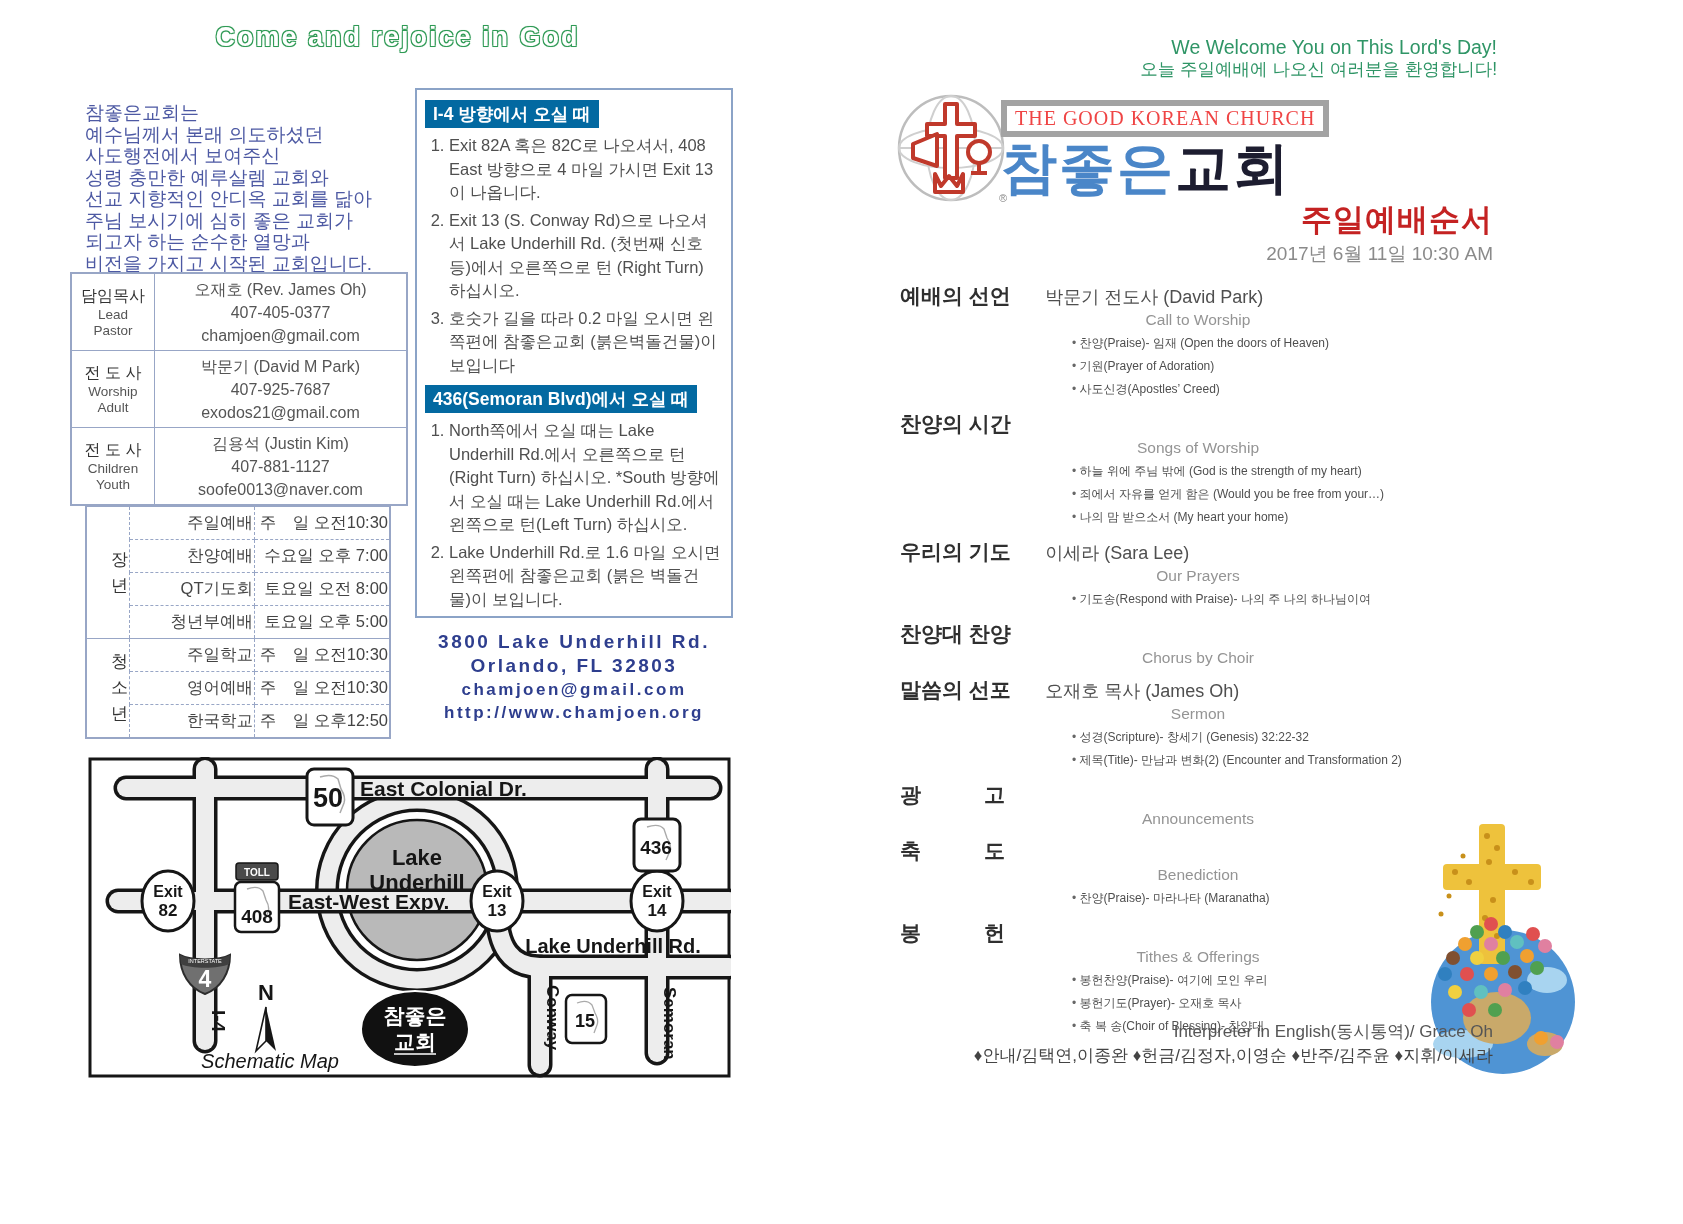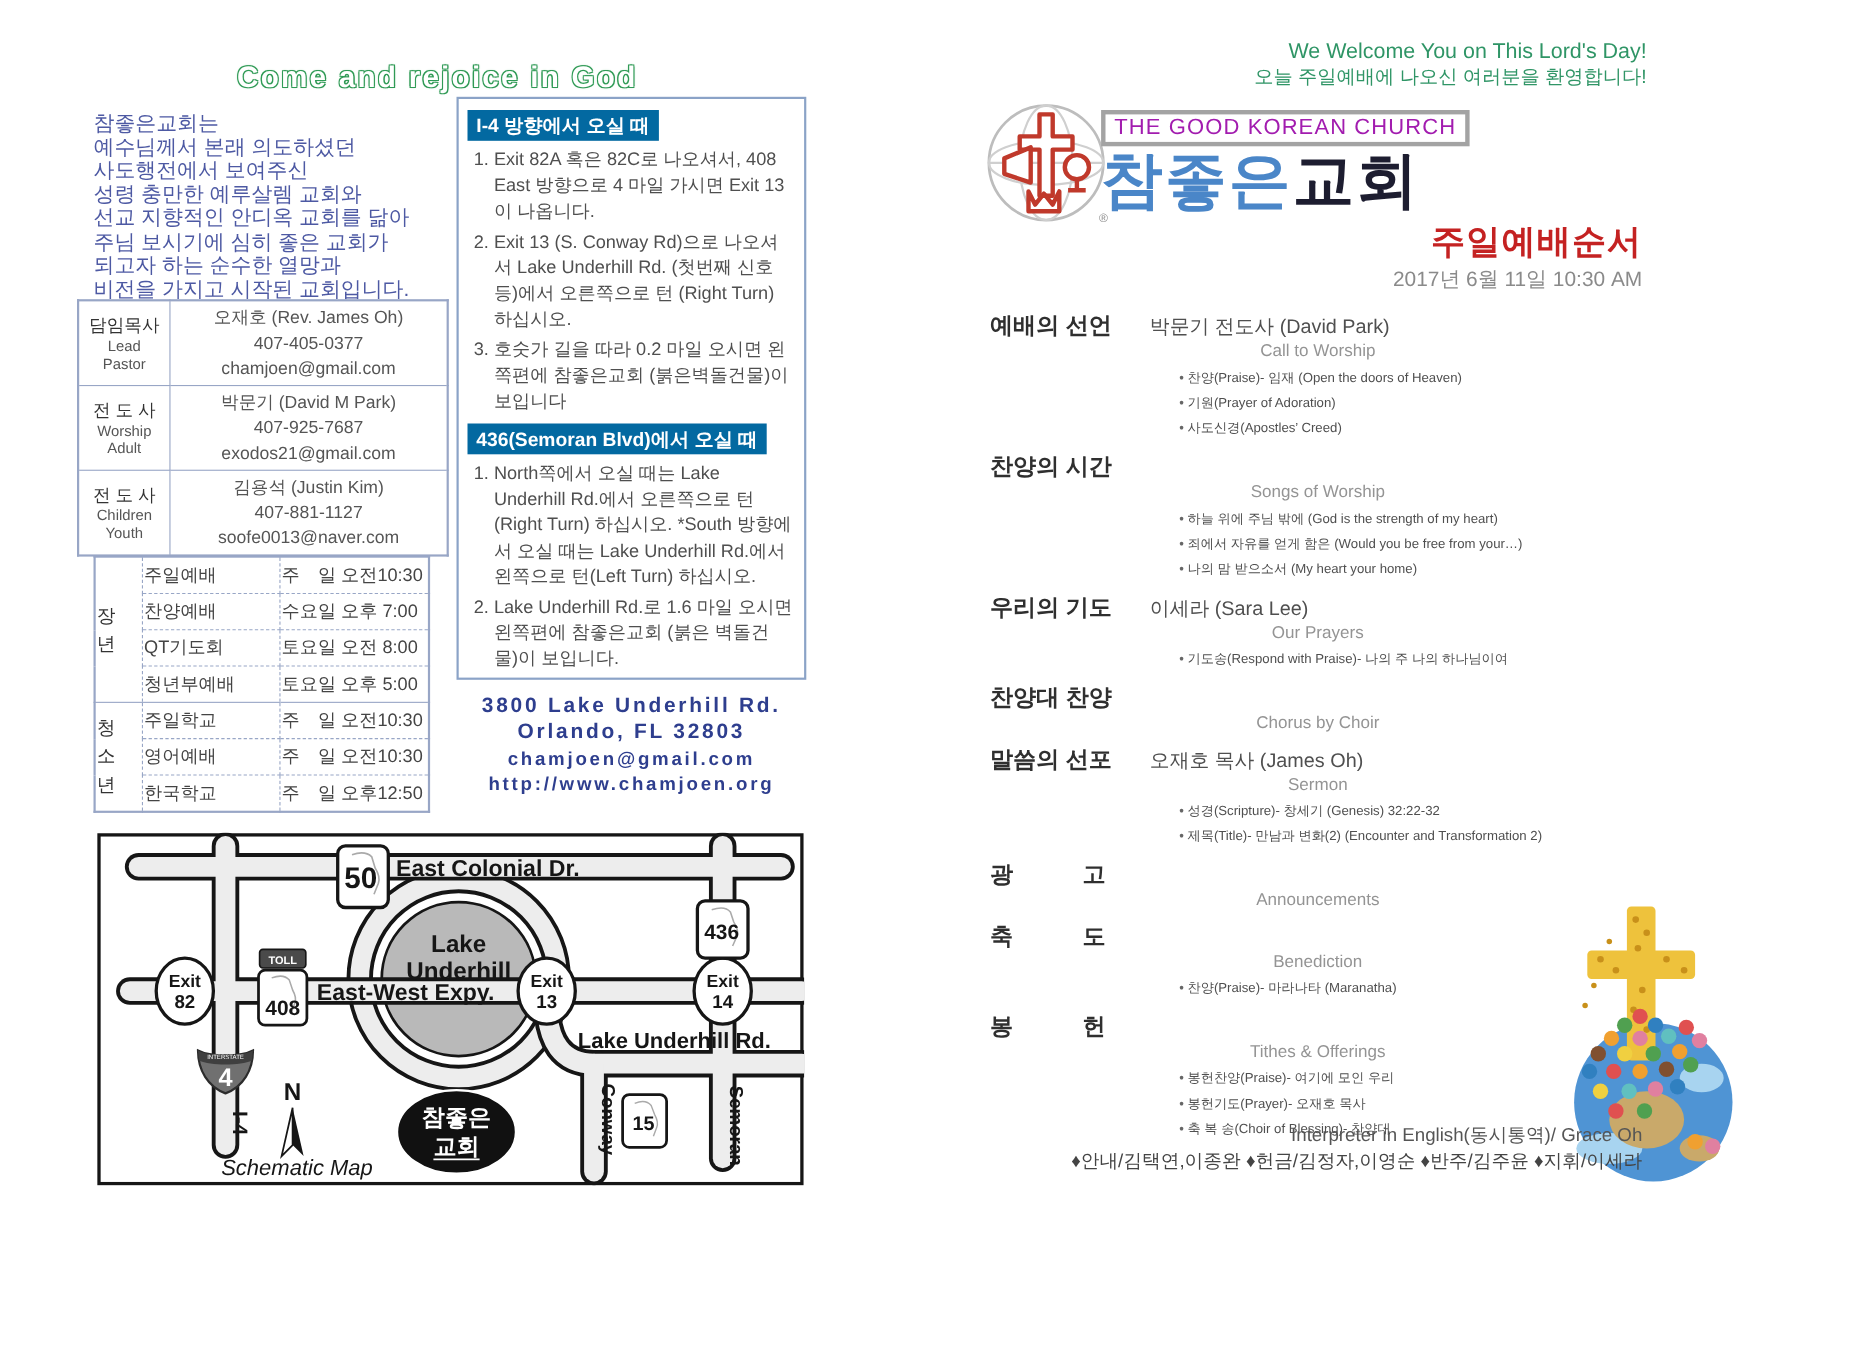--- a/index.html
+++ b/index.html
@@ -1,35 +1,35 @@
 <!DOCTYPE html>
 <html><head>
 <meta charset="utf-8">
 <style>
   html,body{margin:0;padding:0;background:#fff;}
   body{width:1683px;height:1224px;position:relative;overflow:hidden;
        font-family:"Liberation Sans","DejaVu Sans",sans-serif;color:#333;}
   .abs{position:absolute;}
 
   
-  .green-title{left:60px;top:55px;width:675px;text-align:center;
+  .green-title{left:60px;top:22px;width:675px;text-align:center;
     font-size:27px;font-weight:bold;letter-spacing:2px;color:#fff;
     text-shadow:-1px -1px 0 #2f9a55,1px -1px 0 #2f9a55,-1px 1px 0 #2f9a55,1px 1px 0 #2f9a55,0 0 2px #2f9a55;}
   .intro{left:85px;top:90px;width:330px;font-size:19px;line-height:21.5px;color:#4d59a3;margin-top:12px;}
 
   table{border-collapse:collapse;table-layout:fixed;}
   .staff{left:70px;top:272px;width:338px;border:2px solid #98a6c6;}
   .staff td{border:1px solid #98a6c6;height:74px;vertical-align:middle;}
   .staff .role{width:80px;text-align:center;}
   .role-ko{font-size:16px;color:#333;}
   .role-en{font-size:13.5px;color:#555;line-height:16px;}
   .staff .info{text-align:center;font-size:16px;color:#555;line-height:23px;}
 
   .sched{left:85px;top:505px;width:306px;border:2px solid #98a6c6;}
-  .sched td{border:1px dashed #98a6c6;height:30px;text-align:left;
+  .sched td{border:1px dashed #98a6c6;height:30px;text-align:right;
             font-size:16.5px;color:#444;}
   .sched td.glabel{width:40px;border-right:1px dashed #98a6c6;}
   .glabel div{font-size:17px;color:#333;line-height:26px;}
   .sched tr.g2first td{border-top:1px solid #98a6c6;}
   .sched td.sname{width:122px;}
 
   .dirbox{left:415px;top:88px;width:318px;height:530px;border:2px solid #8ba3c7;
           padding:8px 10px;box-sizing:border-box;}
   .dirhead{display:inline-block;background:#0369a1;color:#fff;font-weight:bold;
            font-size:17.5px;padding:2px 8px;margin:2px 0 4px -2px;}
@@ -44,22 +44,22 @@
   .map{left:88px;top:757px;}
   .map text{font-family:"Liberation Sans","DejaVu Sans",sans-serif;}
 
   
   .welcome{left:900px;top:36px;width:597px;text-align:right;color:#2f9566;}
   .welcome .w1{font-size:19.5px;line-height:23px;}
   .welcome .w2{font-size:17.5px;line-height:21px;}
 
   .logo-row{left:893px;top:90px;width:612px;display:flex;align-items:flex-start;}
   .logo-text{margin:10px 0 0 -12px;}
-  .logo-en{display:inline-block;font-size:20px;color:#a21caf;letter-spacing:1px;
-           border:4px solid #a3a3a3;padding:1px 8px;}
+  .logo-en{display:inline-block;font-size:20px;color:#ef4444;letter-spacing:1px;
+           border:6px solid #a3a3a3;padding:1px 8px;font-family:Liberation Serif, serif;}
   .logo-ko{font-size:56px;font-weight:bold;letter-spacing:2px;line-height:62px;}
   .ko-blue{color:#4a86c8;}
   .ko-dark{color:#1d1d30;}
 
   .order-title{left:900px;top:199px;width:593px;text-align:right;
                font-size:31px;font-weight:bold;color:#c42222;letter-spacing:1px;}
   .order-date{left:900px;top:241px;width:593px;text-align:right;
               font-size:19px;color:#8a8a8a;}
 
   .worship{left:900px;top:282px;width:596px;}

